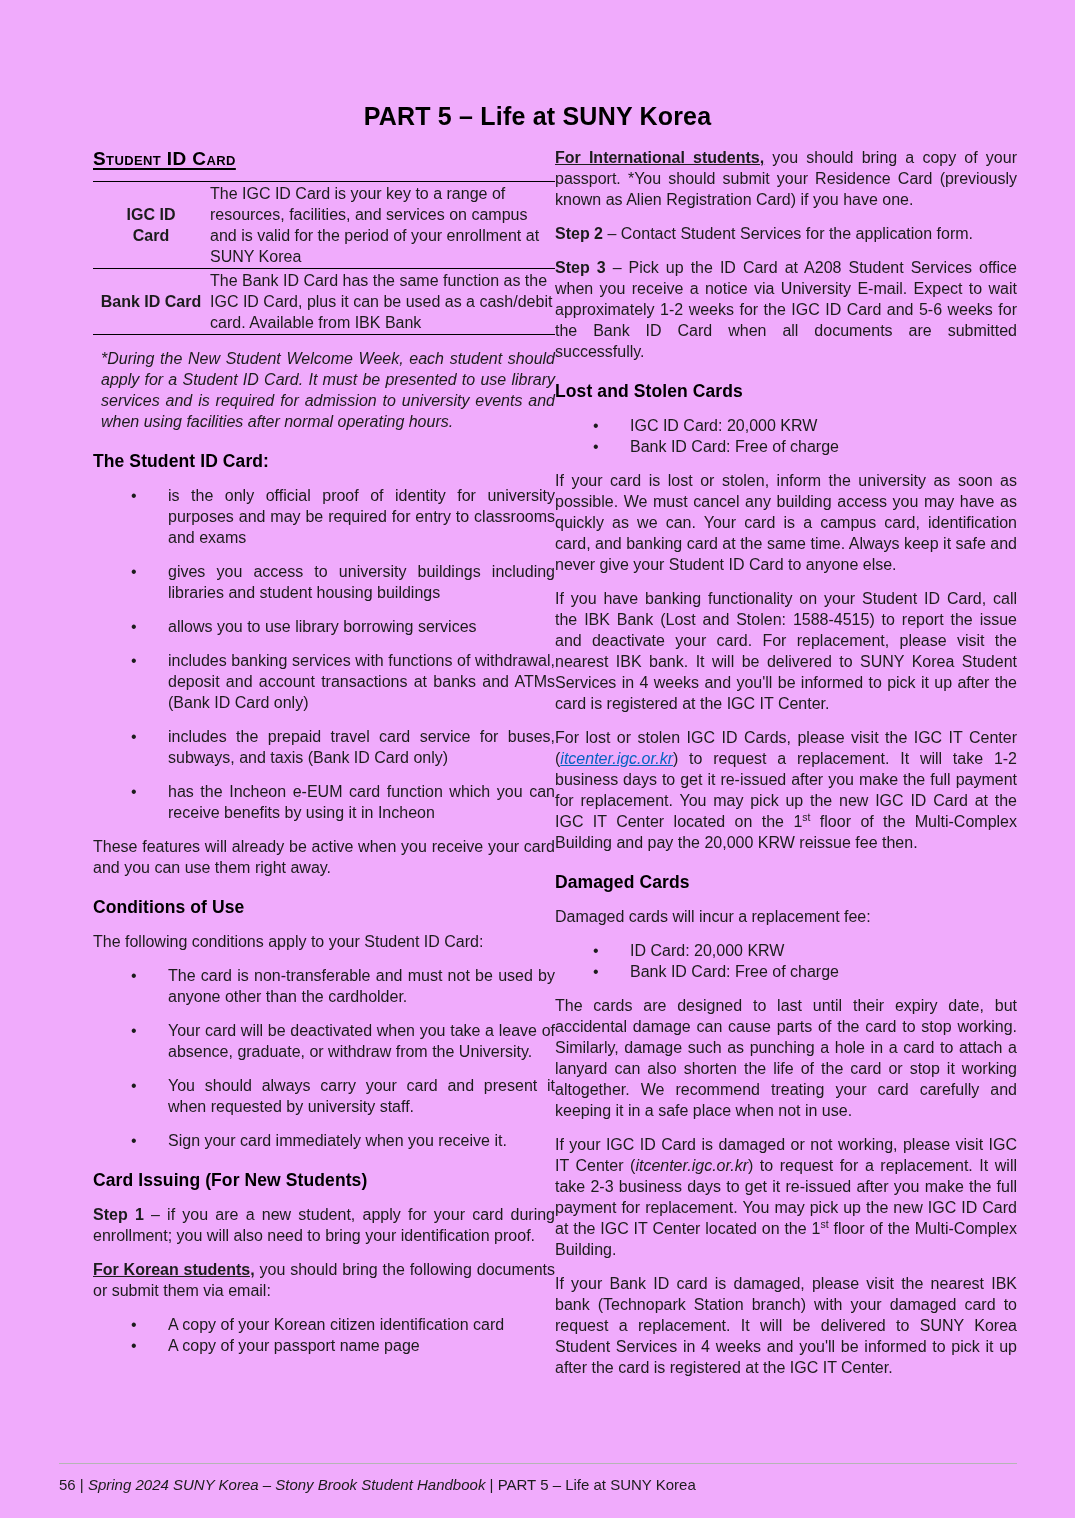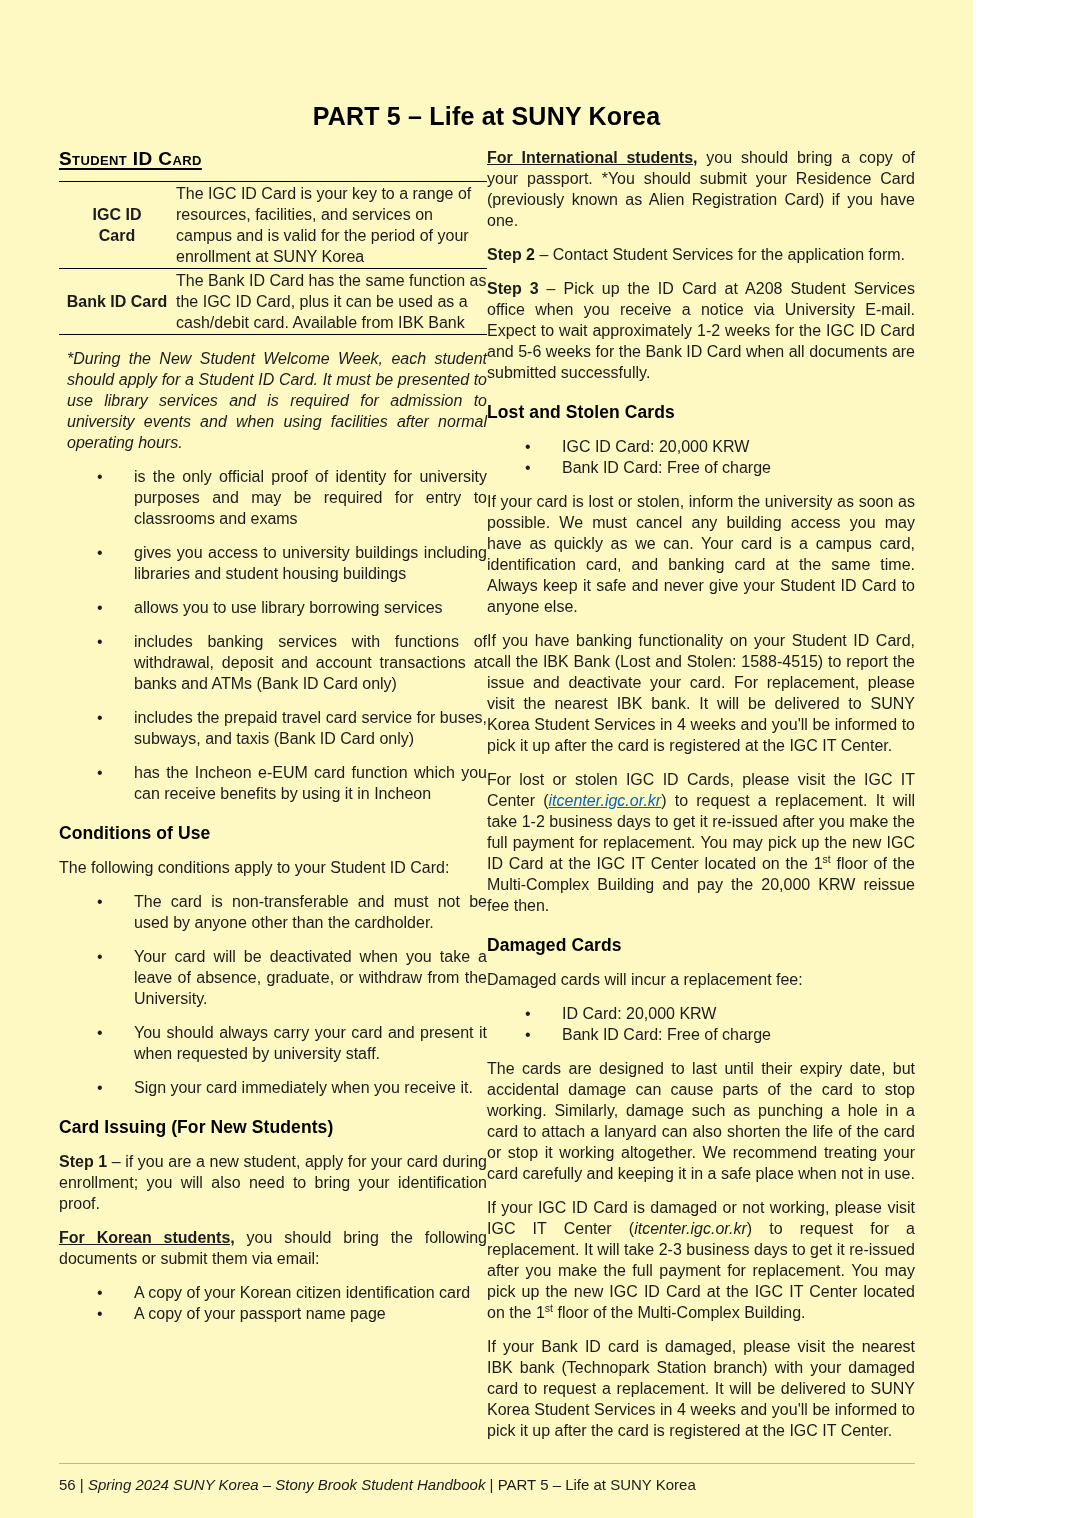--- a/index.html
+++ b/index.html
@@ -1,36 +1,36 @@
 <!DOCTYPE html>
 <html><head>
 <meta charset="utf-8">
 <style>
   html,body { margin:0; padding:0; background:#ffffff; }
   .page {
     position:relative;
-    width:973px; height:1518px;
-    background:#fef9c3;
+    width:1075px; height:1518px;
+    background:#f0abfc;
     font-family:"Liberation Sans", sans-serif;
     color:#1c1c1c;
     font-size:16px;
     line-height:21px;
     overflow:hidden;
     box-sizing:border-box;
   }
   .title {
     margin:0; padding-top:100px;
     text-align:center;
     font-size:25px; line-height:32px;
     font-weight:800; color:#000;
     letter-spacing:0.2px;
   }
   .columns {
     display:flex; 
-    padding:0 58px 0 59px;
+    padding:0 58px 0 93px;
     margin-top:15px;
   }
   .col { width:464px; box-sizing:border-box; }
   .col > :first-child { margin-top:0; }
 
   
   .sid-heading {
     margin:14px 0 10px 0;
     font-size:19px; line-height:24px;
     font-weight:800; color:#000;
@@ -126,30 +126,32 @@
         </tr>
         <tr>
           <td class="label">Bank ID Card</td>
           <td class="desc">The Bank ID Card has the same function as the IGC ID Card, plus it can be used as a cash/debit card. Available from IBK Bank</td>
         </tr>
       </tbody>
         </table>
 
       <p class="note">*During the New Student Welcome Week, each student should apply for a Student ID Card. It must be presented to use library services and is required for admission to university events and when using facilities after normal operating hours.</p>
 
+      <h2>The Student ID Card:</h2>
 
       <ul class="spaced">
         <li>is the only official proof of identity for university purposes and may be required for entry to classrooms and exams</li>
         <li>gives you access to university buildings including libraries and student housing buildings</li>
         <li>allows you to use library borrowing services</li>
         <li>includes banking services with functions of withdrawal, deposit and account transactions at banks and ATMs (Bank ID Card only)</li>
         <li>includes the prepaid travel card service for buses, subways, and taxis (Bank ID Card only)</li>
         <li>has the Incheon e-EUM card function which you can receive benefits by using it in Incheon</li>
       </ul>
 
+      <p class="just">These features will already be active when you receive your card and you can use them right away.</p>
 
       <h2>Conditions of Use</h2>
 
       <p>The following conditions apply to your Student ID Card:</p>
 
       <ul class="spaced">
         <li>The card is non-transferable and must not be used by anyone other than the cardholder.</li>
         <li>Your card will be deactivated when you take a leave of absence, graduate, or withdraw from the University.</li>
         <li>You should always carry your card and present it when requested by university staff.</li>
         <li>Sign your card immediately when you receive it.</li>

